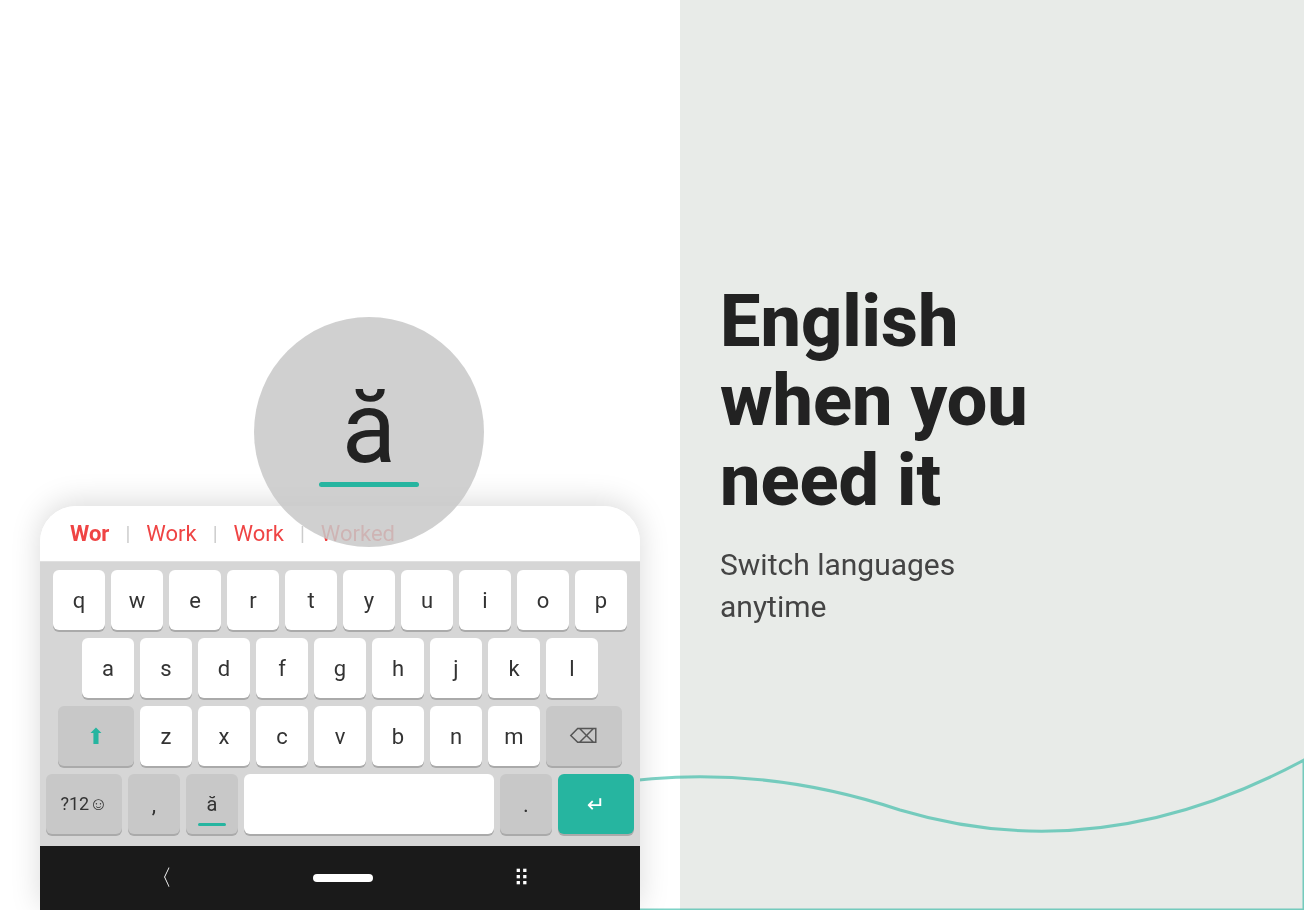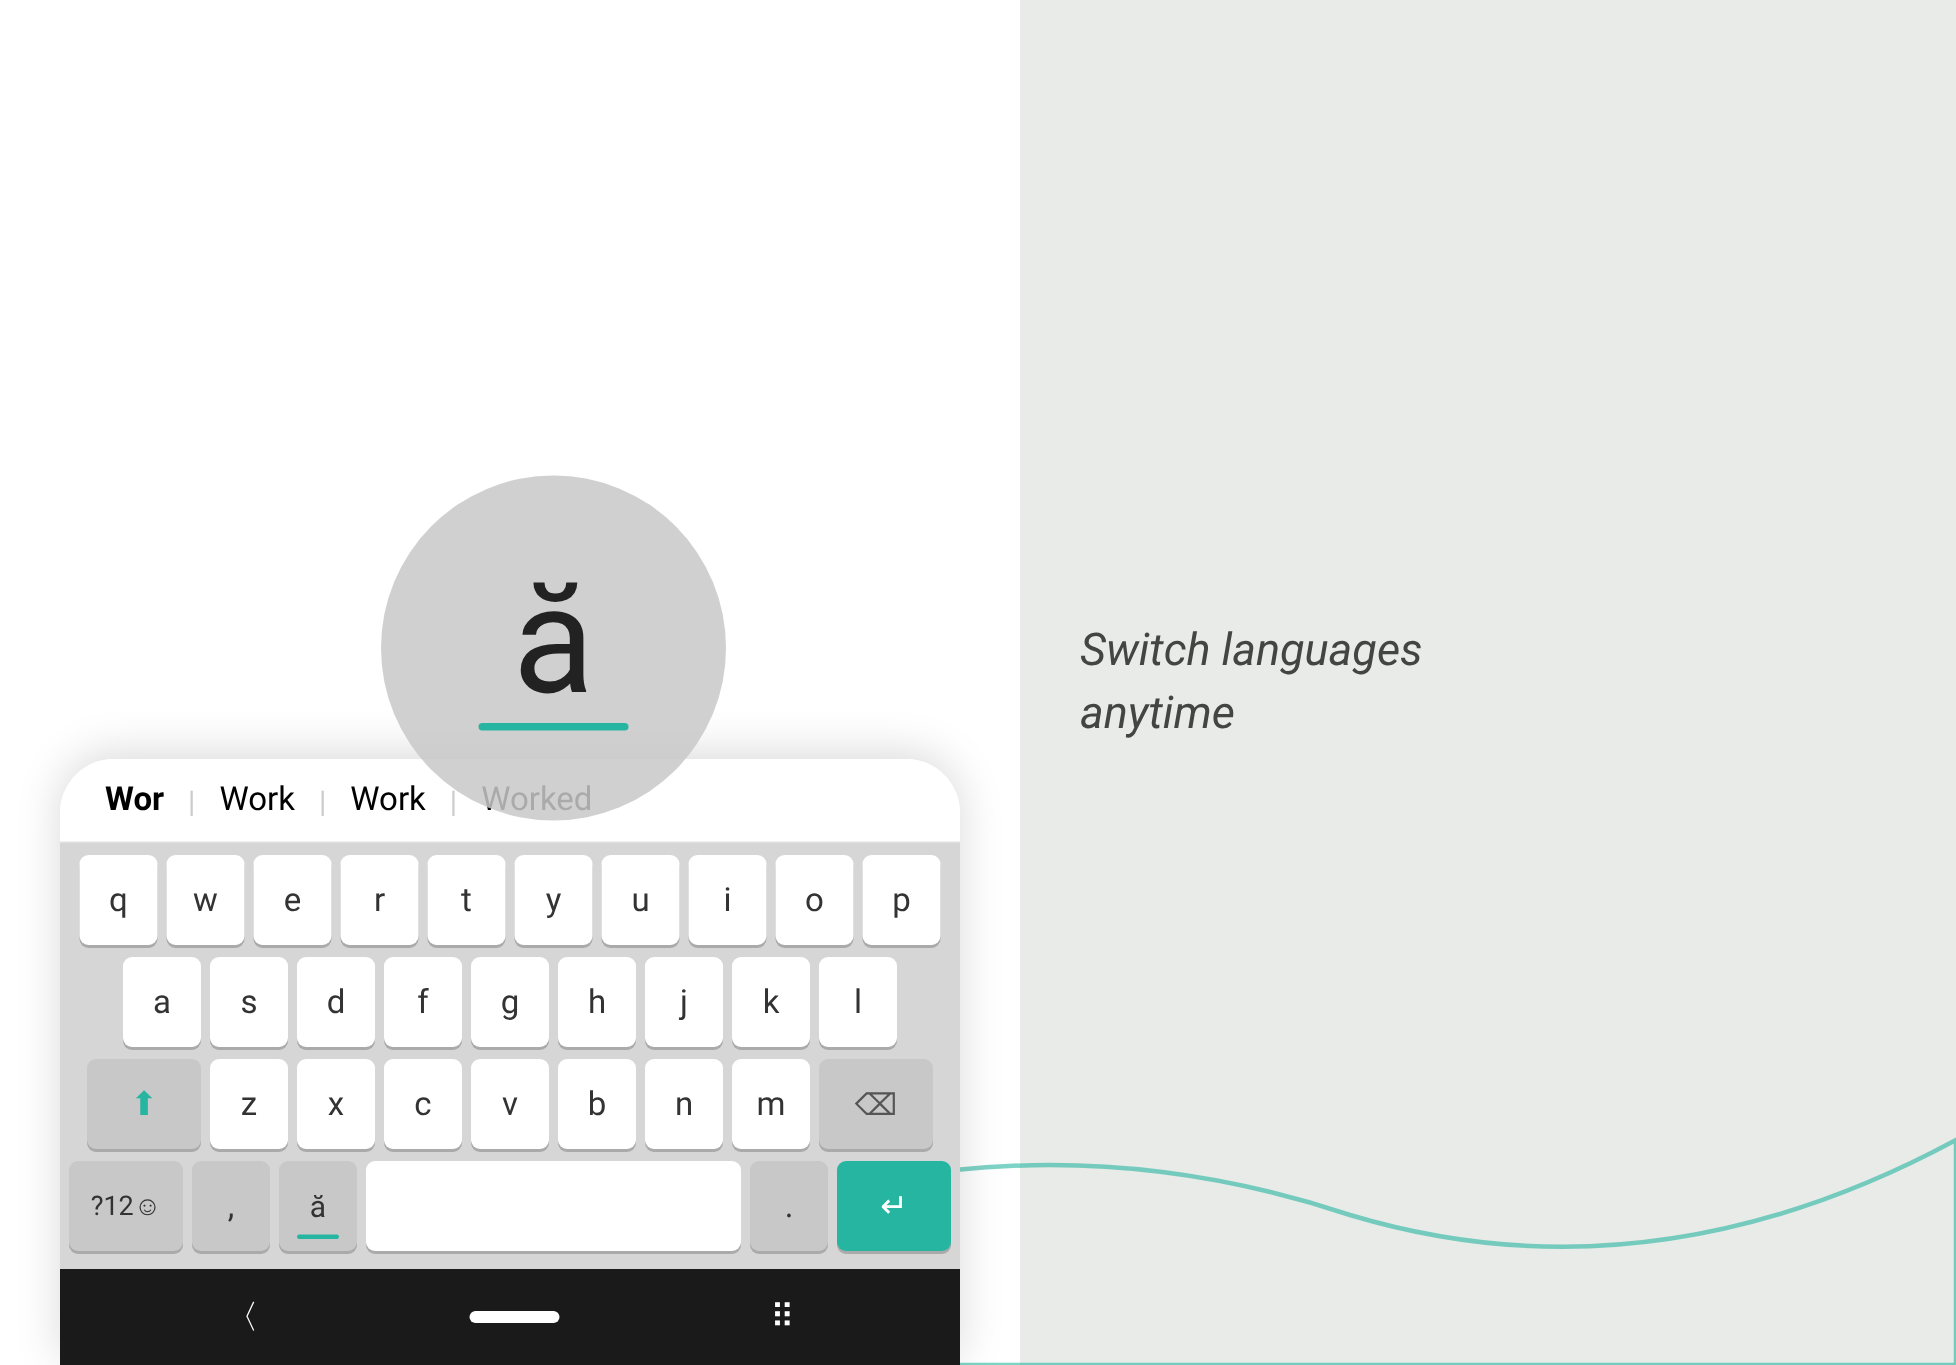--- a/index.html
+++ b/index.html
@@ -48,21 +48,20 @@
       color: #222222;
       line-height: 1.1;
       margin-bottom: 24px;
     }
 
     .subtext {
       font-size: 30px;
       font-weight: 400;
       color: #444444;
       line-height: 1.4;
-      font-style: italic;
     }
 
     
     .phone-mockup {
       width: 600px;
       background: white;
       border-radius: 36px 36px 0 0;
       box-shadow: 0 -4px 30px rgba(0,0,0,0.15);
       overflow: hidden;
       position: relative;
@@ -74,21 +73,21 @@
       background: white;
       display: flex;
       align-items: center;
       padding: 8px 16px;
       border-bottom: 1px solid #e0e0e0;
       height: 56px;
     }
 
     .suggestion-item {
       font-size: 22px;
-      color: #000000;
+      color: #ef4444;
       padding: 0 14px;
       cursor: pointer;
       text-align: right;
     }
 
     .suggestion-item.bold {
       font-weight: 700;
     }
 
     .suggestion-divider {
@@ -348,18 +347,19 @@
   </div>
 
   <div class="popup-circle" style="position:absolute; bottom: 220px; left: 300px;">
     <span class="popup-char">ă</span>
     <div class="popup-underline"></div>
   </div>
 
 </div>
 
 <div class="right-panel">
+  <h1 class="headline">English<br>when you<br>need it</h1>
   <p class="subtext">Switch languages<br>anytime</p>
 </div>
 
 <svg class="teal-curve" viewBox="0 0 1304 300" preserveAspectRatio="none" xmlns="http://www.w3.org/2000/svg">
   <path d="M300,300 Q600,100 900,200 Q1100,260 1304,150 L1304,300 Z" fill="none" stroke="#26b5a0" stroke-width="3" opacity="0.6"></path>
 </svg>
 
 </body></html>

